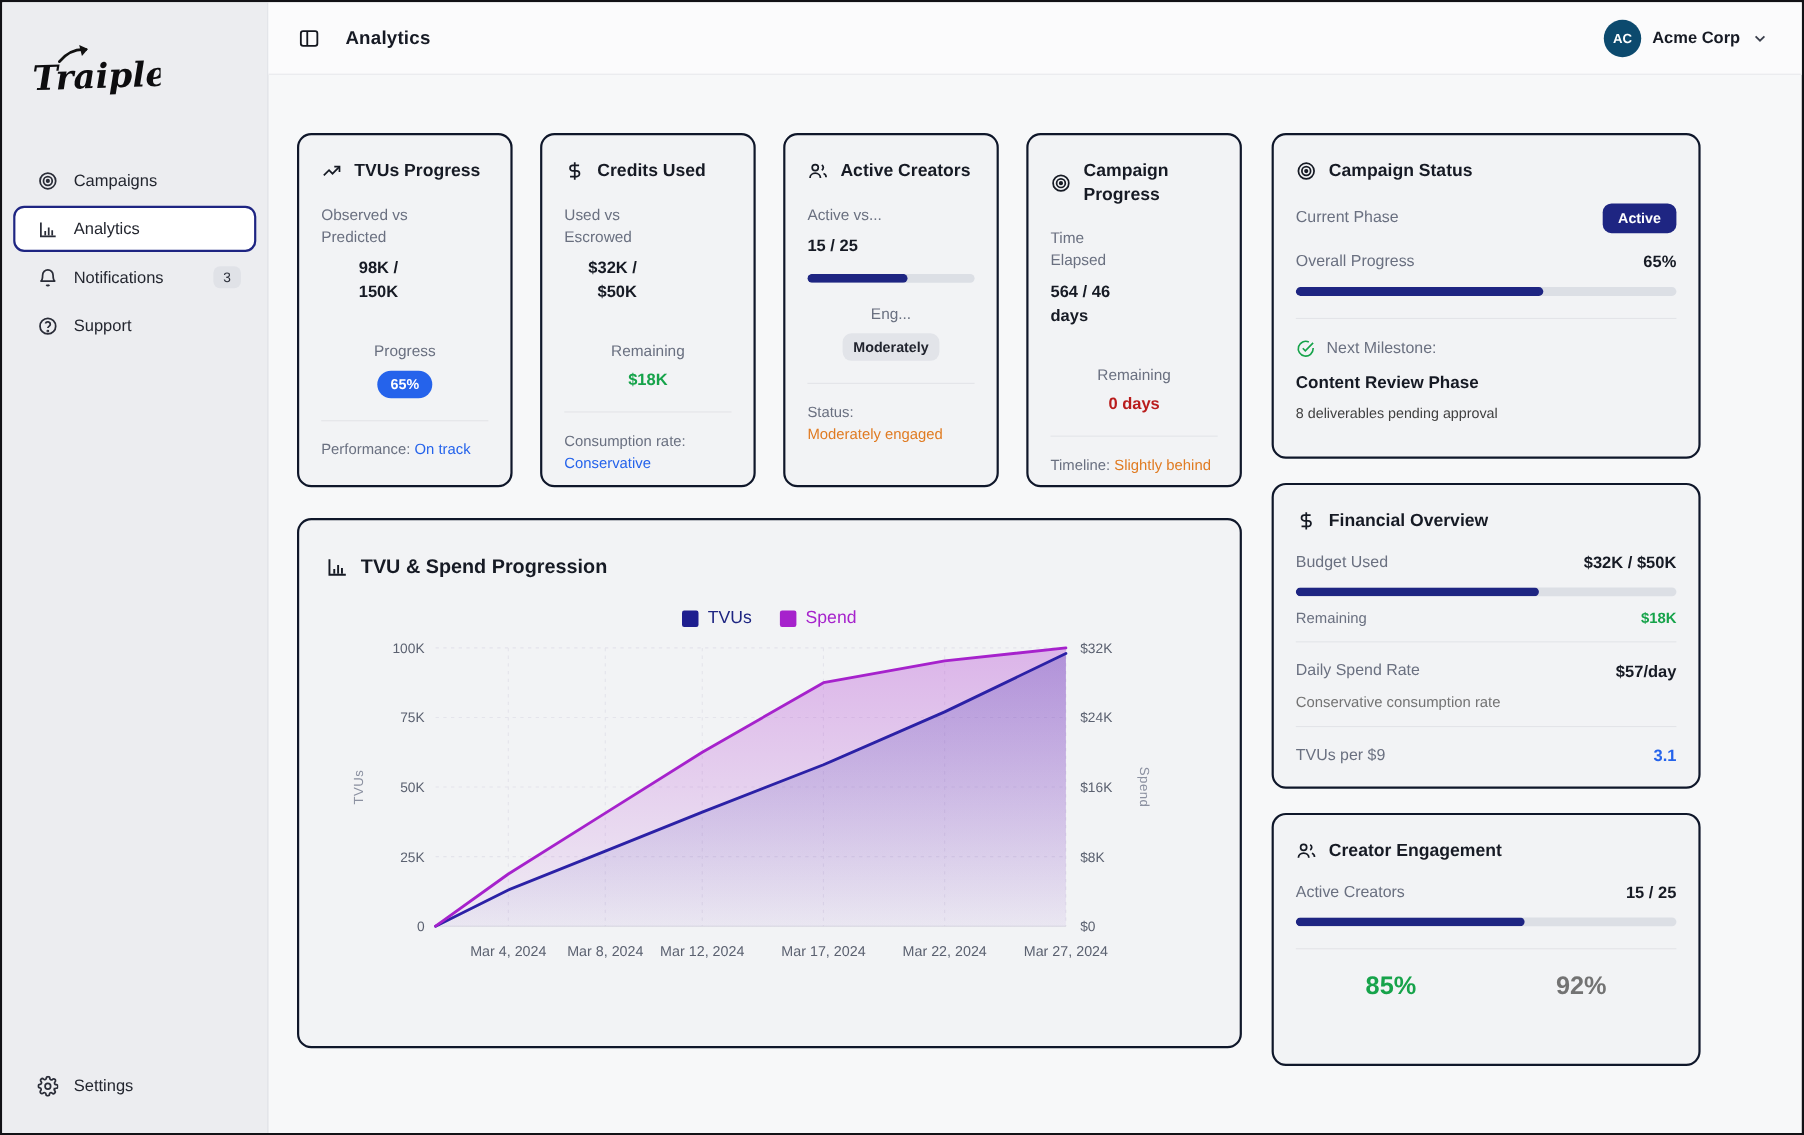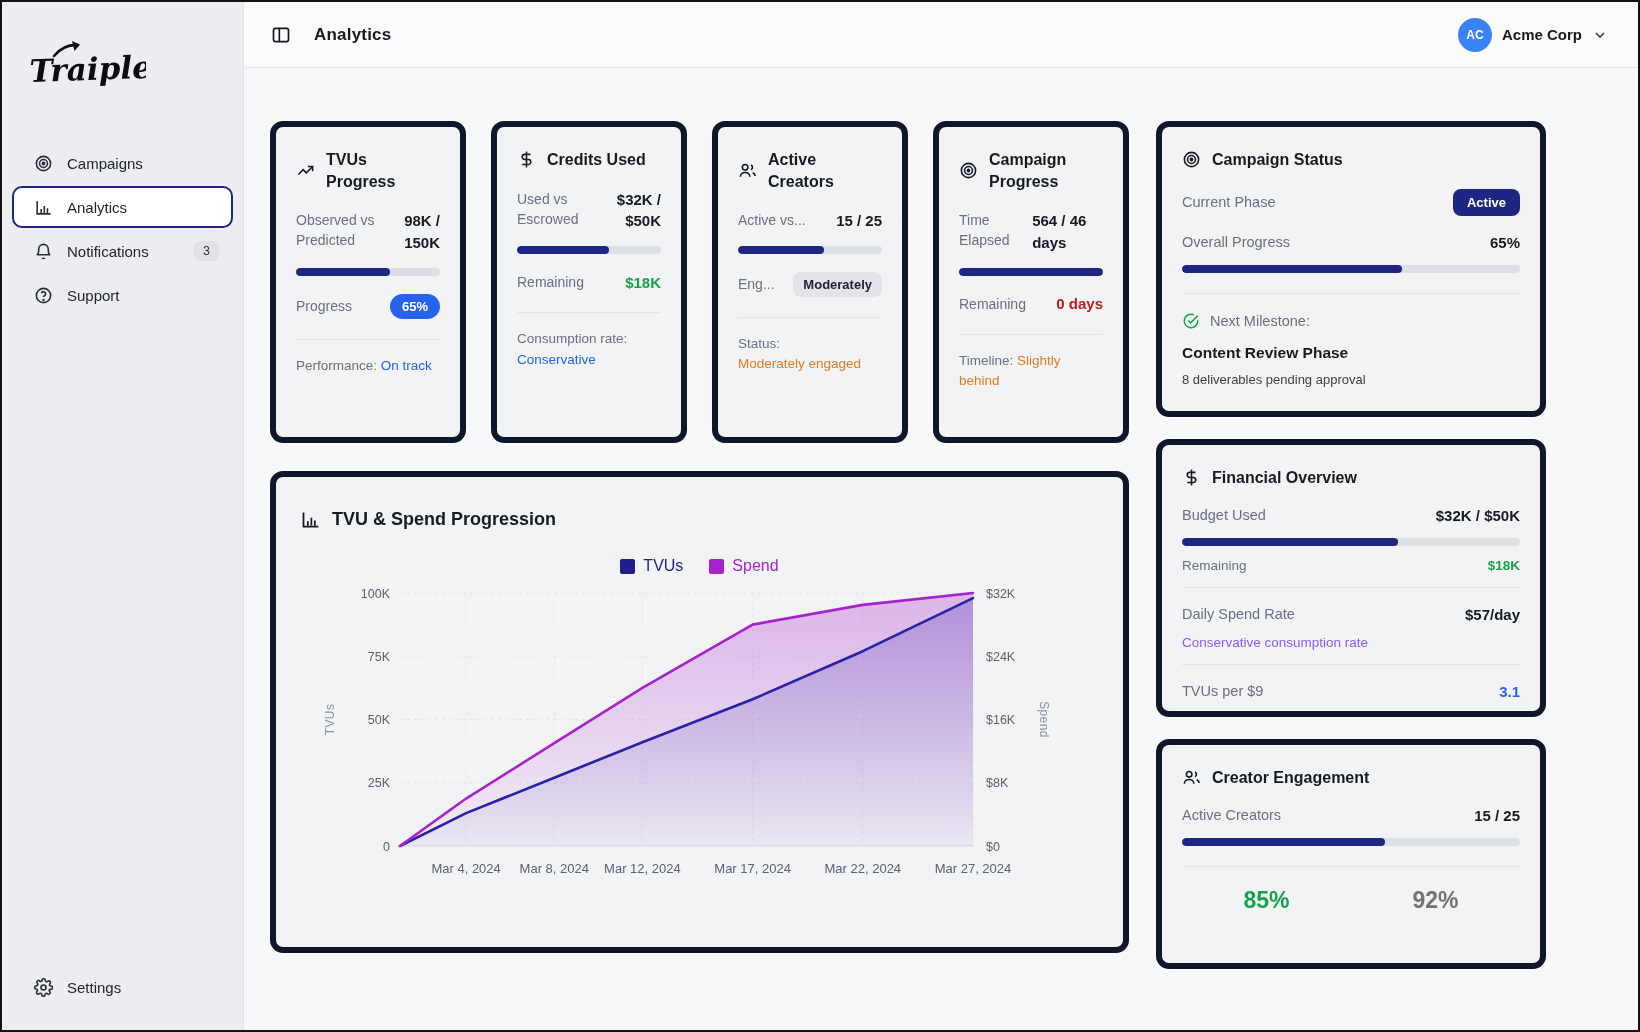--- a/index.html
+++ b/index.html
@@ -16,41 +16,41 @@
   .nav-item .nicon { width:20px; height:20px; display:flex; align-items:center; justify-content:center; color:#2a2d38; }
   .nav-badge { margin-left:auto; background:#e0e2e7; color:#2b2f3a; font-size:12.5px; padding:3px 9px; border-radius:6px; }
   .sidebar-bottom { margin-top:auto; padding:0 10px; }
 
   
   .main { flex:1; display:flex; flex-direction:column; min-width:0; }
   .topbar { height:66px; min-height:66px; background:#fbfbfc; border-bottom:1px solid #e8e9ec; display:flex; align-items:center; padding:0 30px 0 26px; }
   .topbar-title { font-size:17px; font-weight:700; margin-left:22px; letter-spacing:.2px; }
   .panel-btn { width:22px; height:22px; display:flex; align-items:center; justify-content:center; cursor:pointer; color:#14171f; }
   .org { margin-left:auto; display:flex; align-items:center; gap:10px; cursor:pointer; }
-  .avatar { width:34px; height:34px; border-radius:50%; background:#3b82f6; color:#fff; font-size:12px; font-weight:700; display:flex; align-items:center; justify-content:center; }
+  .avatar { width:34px; height:34px; border-radius:50%; background:#0c4a6e; color:#fff; font-size:12px; font-weight:700; display:flex; align-items:center; justify-content:center; }
   .org-name { font-size:15px; font-weight:600; }
 
   .content { flex:1; padding:26px 0 0 26px; overflow:hidden; }
 
   .report-row { display:flex; align-items:center; }
   .icon-btn { width:40px; height:40px; border-radius:11px; background:#fcfcfd; border:1px solid #e7e8ec; display:flex; align-items:center; justify-content:center; cursor:pointer; color:#191d28; }
   .report-title { font-size:24px; font-weight:700; margin-left:16px; letter-spacing:.2px; }
   .report-actions { margin-left:auto; margin-right:95px; display:flex; gap:10px; }
   .btn { background:#fdfdfe; border:1px solid #e4e5ea; border-radius:9px; padding:9px 17px; font-size:13.5px; color:#1c202b; cursor:pointer; font-family:inherit; }
 
   .grid { display:flex; gap:27px; margin-top:27px; }
   .col-left { width:859px; min-width:859px; }
   .col-right { width:390px; min-width:390px; display:flex; flex-direction:column; gap:22px; }
 
-  .card { background:#f2f3f5; border:6px solid #0f172a; border-radius:13px; padding:22px 20px; }
+  .card { background:#f2f3f5; border:2px solid #0f172a; border-radius:13px; padding:22px 20px; }
   .stats-row { display:flex; gap:25px; }
   .stat-card { width:196px; min-width:196px; height:322px; display:flex; flex-direction:column; }
   .card-head { display:flex; align-items:center; gap:11px; font-size:16px; font-weight:700; line-height:1.35; }
   .card-head .cicon { color:#161a24; display:flex; }
-  .mrow { display:flex; justify-content:space-between; align-items:flex-start; margin-top:18px; gap:8px; }
+  .mrow { display:flex; justify-content:space-between; align-items:flex-start; margin-top:18px; gap:8px;flex-direction:column; }
   .mlabel { color:#6a7080; font-size:14px; line-height:1.45; }
   .mvalue { font-size:15px; font-weight:700; text-align:right; line-height:1.45; white-space:pre-line; }
   .bar { height:8px; border-radius:4px; background:#dcdfe5; margin-top:14px; overflow:hidden; }
   .bar-fill { height:100%; border-radius:4px; background:#1e2582; }
   .pill-blue { background:#2563eb; color:#fff; font-size:13px; font-weight:700; padding:5px 12px; border-radius:999px; }
   .pill-gray { background:#e2e4e9; color:#21242e; font-size:13px; font-weight:700; padding:5px 10px; border-radius:8px; max-width:110px; overflow:hidden; text-overflow:ellipsis; white-space:nowrap; }
   .divider { border-top:1px solid #e3e4e8; margin-top:20px; }
   .cfoot { margin-top:16px; font-size:13.5px; color:#6a7080; line-height:1.5; }
   .t-blue { color:#2563eb; }
   .t-green { color:#16a34a; font-weight:700; }
@@ -67,21 +67,21 @@
   .axis-title { font-size:12px; fill:#8b90a0; letter-spacing:.4px; }
 
   
   .wide-row { display:flex; justify-content:space-between; align-items:center; margin-top:18px; }
   .wlabel { color:#6a7080; font-size:14.5px; }
   .wvalue { font-size:15px; font-weight:700; }
   .pill-navy { background:#1e2582; color:#fff; font-size:13px; font-weight:700; padding:6px 14px; border-radius:8px; }
   .milestone-head { display:flex; align-items:center; gap:10px; margin-top:18px; color:#6a7080; font-size:14.5px; }
   .milestone-title { font-size:15.5px; font-weight:700; margin-top:14px; }
   .milestone-note { font-size:13px; color:#404040; margin-top:10px; }
-  .note-blue { font-size:13.5px; color:#8b5cf6; margin-top:12px; }
+  .note-blue { font-size:13.5px; color:#737373; margin-top:12px; }
   .stats2 { display:flex; margin-top:20px; }
   .stats2 > div { flex:1; text-align:center; font-size:23px; font-weight:700; }
 </style>
 </head>
 <body>
 
 <div class="frame">
 
   <aside class="sidebar">
     <div class="logo-wrap">

